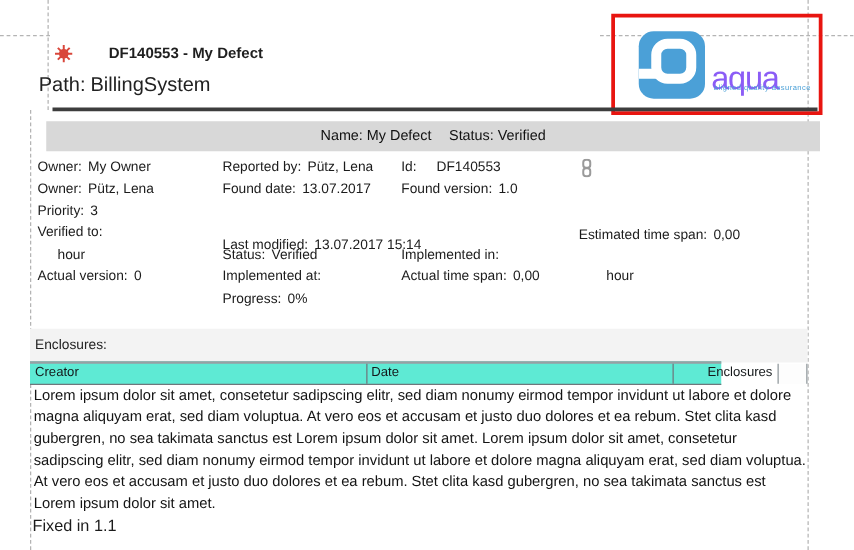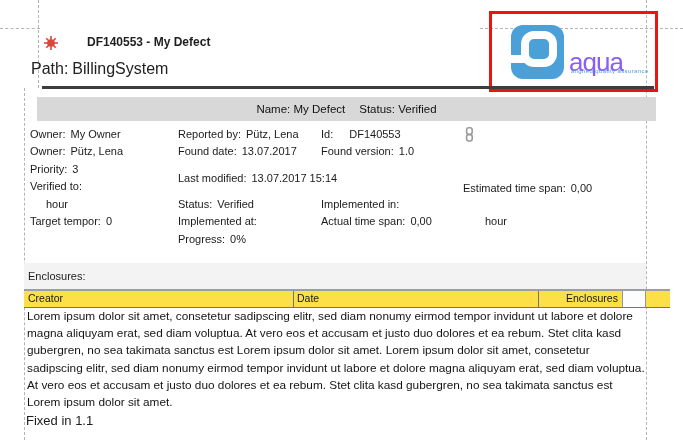--- a/index.html
+++ b/index.html
@@ -29,21 +29,21 @@
 
   
   .fld{position:absolute;font-size:11px;white-space:nowrap;color:#1b1b1b;}
   .fv{margin-left:5px;}
   .fv.gap-lg{margin-left:16px;}
   .clip{position:absolute;left:465px;top:127px;width:9px;height:15px;}
 
   
   .enc-band{position:absolute;left:24px;top:263px;width:622px;height:27px;background:#f3f3f3;text-decoration:underline;}
   .enc-label{position:absolute;left:4px;top:7px;font-size:11px;color:#222;}
-  .enc-head{position:absolute;left:24px;top:289px;width:646px;height:16px;background:#fde047;
+  .enc-head{position:absolute;left:24px;top:289px;width:553px;height:16px;background:#5eead4;
             border-top:2px solid #98a0a4;border-bottom:1px solid #6f777c;}
   .enc-col{position:absolute;top:1px;font-size:10.5px;color:#14181a;}
   .enc-sep{position:absolute;top:0;width:0;height:16px;border-left:1px solid #6f777c;}
   .enc-empty{position:absolute;top:0;left:598px;width:22px;height:16px;background:#fdfdfd;
              border-left:1px solid #8f979b;border-right:1px solid #8f979b;}
 
   .body-text{position:absolute;left:27px;top:308px;width:620px;font-size:11.8px;line-height:17.2px;color:#141414;}
   .fixed-in{position:absolute;left:26px;top:413px;font-size:13px;color:#1b1b1b;}
 </style>
 </head>
@@ -88,25 +88,25 @@
   <div class="titlebar">
     <span>Name: My Defect</span>
     <span>Status: Verified</span>
   </div>
 
   <div class="fld" style="left:30px;top:128px;"><span>Owner:</span><span class="fv">My Owner</span></div>
   <div class="fld" style="left:30px;top:145px;"><span>Owner:</span><span class="fv">Pütz, Lena</span></div>
   <div class="fld" style="left:30px;top:163px;"><span>Priority:</span><span class="fv">3</span></div>
   <div class="fld" style="left:30px;top:180px;"><span>Verified to:</span><span class="fv"></span></div>
   <div class="fld" style="left:46px;top:198px;">hour</div>
-  <div class="fld" style="left:30px;top:215px;"><span>Target tempor:</span><span class="fv">0</span></div>
+  <div class="fld" style="left:30px;top:215px;"><span>Actual version:</span><span class="fv">0</span></div>
 
   <div class="fld" style="left:178px;top:128px;"><span>Reported by:</span><span class="fv">Pütz, Lena</span></div>
   <div class="fld" style="left:178px;top:145px;"><span>Found date:</span><span class="fv">13.07.2017</span></div>
-  <div class="fld" style="left:178px;top:172px;"><span>Last modified:</span><span class="fv">13.07.2017 15:14</span></div>
+  <div class="fld" style="left:178px;top:190px;"><span>Last modified:</span><span class="fv">13.07.2017 15:14</span></div>
   <div class="fld" style="left:178px;top:198px;"><span>Status:</span><span class="fv">Verified</span></div>
   <div class="fld" style="left:178px;top:215px;"><span>Implemented at:</span><span class="fv"></span></div>
   <div class="fld" style="left:178px;top:233px;"><span>Progress:</span><span class="fv">0%</span></div>
 
   <div class="fld" style="left:321px;top:128px;"><span>Id:</span><span class="fv gap-lg">DF140553</span></div>
   <span class="clip">
     <svg viewBox="0 0 9 15" width="9" height="15">
       <rect x="1.6" y="0.8" width="5.6" height="6.4" rx="2.2" fill="none" stroke="#9a9a9a" stroke-width="1.6"></rect>
       <rect x="1.6" y="7.6" width="5.6" height="6.4" rx="2.2" fill="none" stroke="#9a9a9a" stroke-width="1.6"></rect>
     </svg>

